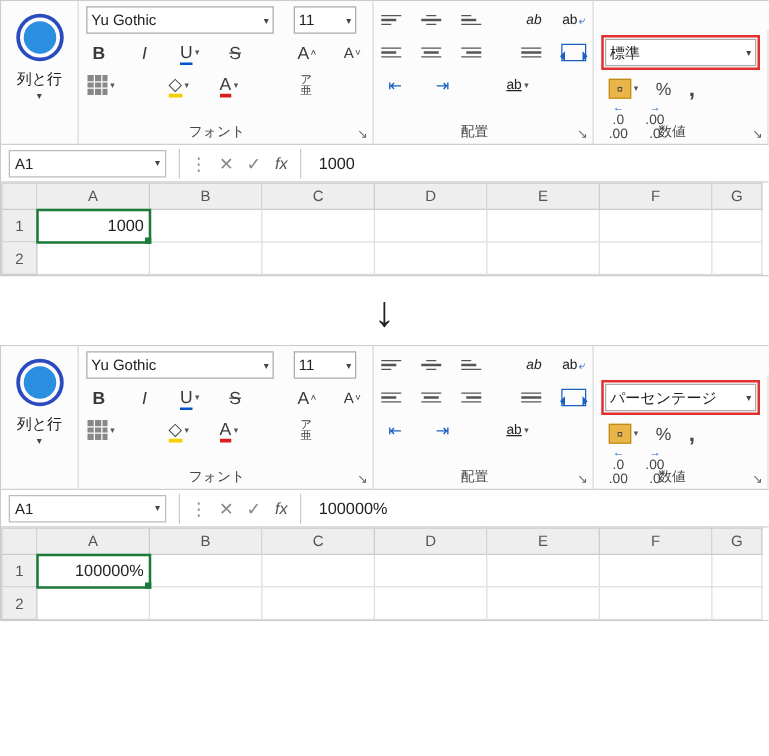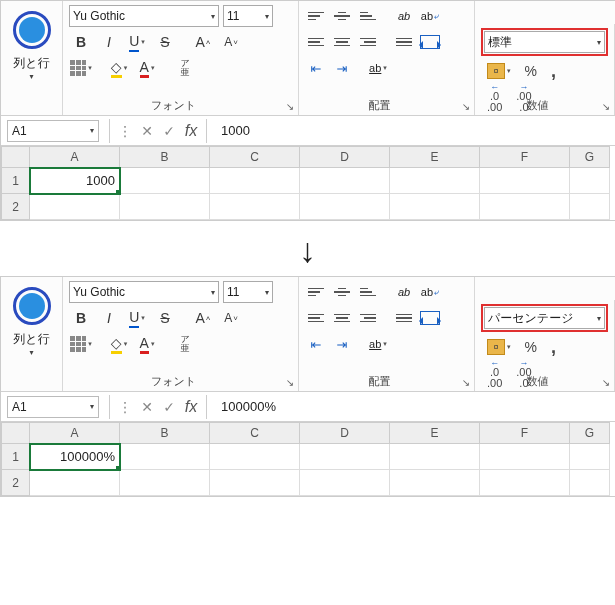--- a/index.html
+++ b/index.html
@@ -8,21 +8,21 @@
   .ribbon { display: flex; border-bottom: 1px solid #d0d0d0; background: #fcfcfc; height: 115px; }
   .section { position: relative; border-right: 1px solid #d8d8d8; padding: 4px 6px 18px 6px; display: flex; flex-direction: column; }
   .section-label { position: absolute; bottom: 2px; left: 0; right: 14px; text-align: center; font-size: 11px; color: #444; }
   .expand-handle { position: absolute; bottom: 2px; right: 2px; width: 12px; height: 12px; font-size: 10px; color: #666; text-align: center; }
   .col-section { width: 62px; align-items: center; padding-top: 10px; }
   .ring { width: 38px; height: 38px; border-radius: 50%; border: 3px solid #2a4bbf; display: flex; align-items: center; justify-content: center; }
   .ring-inner { width: 26px; height: 26px; border-radius: 50%; background: #2a8fe0; }
   .coltxt { margin-top: 6px; font-size: 12px; color: #222; text-align: left; }
   .caret { font-size: 8px; color: #444; }
   .font-section { width: 236px; }
-  .row { display: flex; align-items: center; gap: 4px; margin-bottom: 4px; }
+  .row { display: flex; align-items: center; gap: 16px; margin-bottom: 4px; }
   .combo { border: 1px solid #aaa; background: #fff; display: flex; align-items: center; justify-content: space-between; padding: 0 3px; height: 22px; font-size: 12px; }
   .combo-font { width: 150px; }
   .combo-size { width: 50px; }
   .btn { width: 24px; height: 22px; display: inline-flex; align-items: center; justify-content: center; font-size: 14px; color: #3a3a3a; position: relative; }
   .btn sup { font-size: 8px; margin-left: 1px; }
   .ddv { font-size: 7px; margin-left: 2px; color: #555; }
   .ul-blue { border-bottom: 2px solid #0055cc; padding-bottom: 1px; }
   .ul-yellow { border-bottom: 3px solid #f7cf00; padding-bottom: 0; }
   .ul-red { border-bottom: 3px solid #d92020; padding-bottom: 0; }
   .grid9 { width: 16px; height: 16px; display: grid; grid-template-columns: repeat(3,1fr); grid-template-rows: repeat(3,1fr); gap: 1px; }
@@ -41,24 +41,24 @@
   .merge::after{right:-6px;border-left-color:#1a60c2;}
   .num-section { flex: 1; margin-top: 23px; }
   .num-format { border: 2.5px solid #e03030; padding: 1px; margin-bottom: 4px; }
   .num-format .combo { border: 1px solid #aaa; width: 100%; }
   .nrow { display: flex; gap: 6px; align-items: center; justify-content: flex-start; margin-bottom: 4px; padding-left:2px;}
   .nbtn { height:22px; padding:0 4px; display:inline-flex;align-items:center;font-size:14px;color:#444;}
   .currency-icon{ width:18px;height:16px; background:#eab64a;border:1px solid #c28a1a; font-size:9px; display:flex;align-items:center;justify-content:center;}
   .dec{font-family:monospace;font-size:11px;display:flex;flex-direction:column;align-items:center;line-height:1;}
   .dec .arr{font-size:9px;color:#1a60c2;}
   .formula-bar { display: flex; align-items: center; border-bottom: 1px solid #d0d0d0; background: #fff; height: 30px; }
-  .name-box { width: 92px; border: 1px solid #bbb; display:flex;align-items:center;justify-content:space-between;padding:0 4px;height:22px;margin:0 6px; }
+  .name-box { width: 126px; border: 1px solid #bbb; display:flex;align-items:center;justify-content:space-between;padding:0 4px;height:22px;margin:0 6px; }
   .fb-sep { width:1px; height:24px; background:#ccc; margin:0 4px;}
   .fb-icon { width:22px;text-align:center;color:#888;font-size:14px;}
-  .fx{font-style:italic;font-size:16px;color:#555;}
+  .fx{font-style:italic;font-size:13px;color:#555;}
   .fb-input{flex:1;padding-left:10px;font-size:13px;}
   .sheet { display:flex; }
   .corner{width:29px;height:22px;border:1px solid #ccc;background:#eee;}
   .colheads{display:flex;}
   .ch{height:22px;border:1px solid #ccc;border-left:none;background:#eee;display:flex;align-items:center;justify-content:center;font-size:12px;color:#555;}
   .rhead{width:29px;height:26px;border:1px solid #ccc;border-top:none;background:#eee;display:flex;align-items:center;justify-content:center;font-size:12px;color:#555;}
   .grid-row{display:flex;}
   .cell{height:26px;border-right:1px solid #ddd;border-bottom:1px solid #ddd;padding:0 4px;display:flex;align-items:center;justify-content:flex-end;font-size:13px;}
   .cell.sel{outline:2px solid #1a7a3a;outline-offset:-1px;position:relative;}
   .cell.sel::after{content:"";position:absolute;right:-2px;bottom:-2px;width:5px;height:5px;background:#1a7a3a;}

